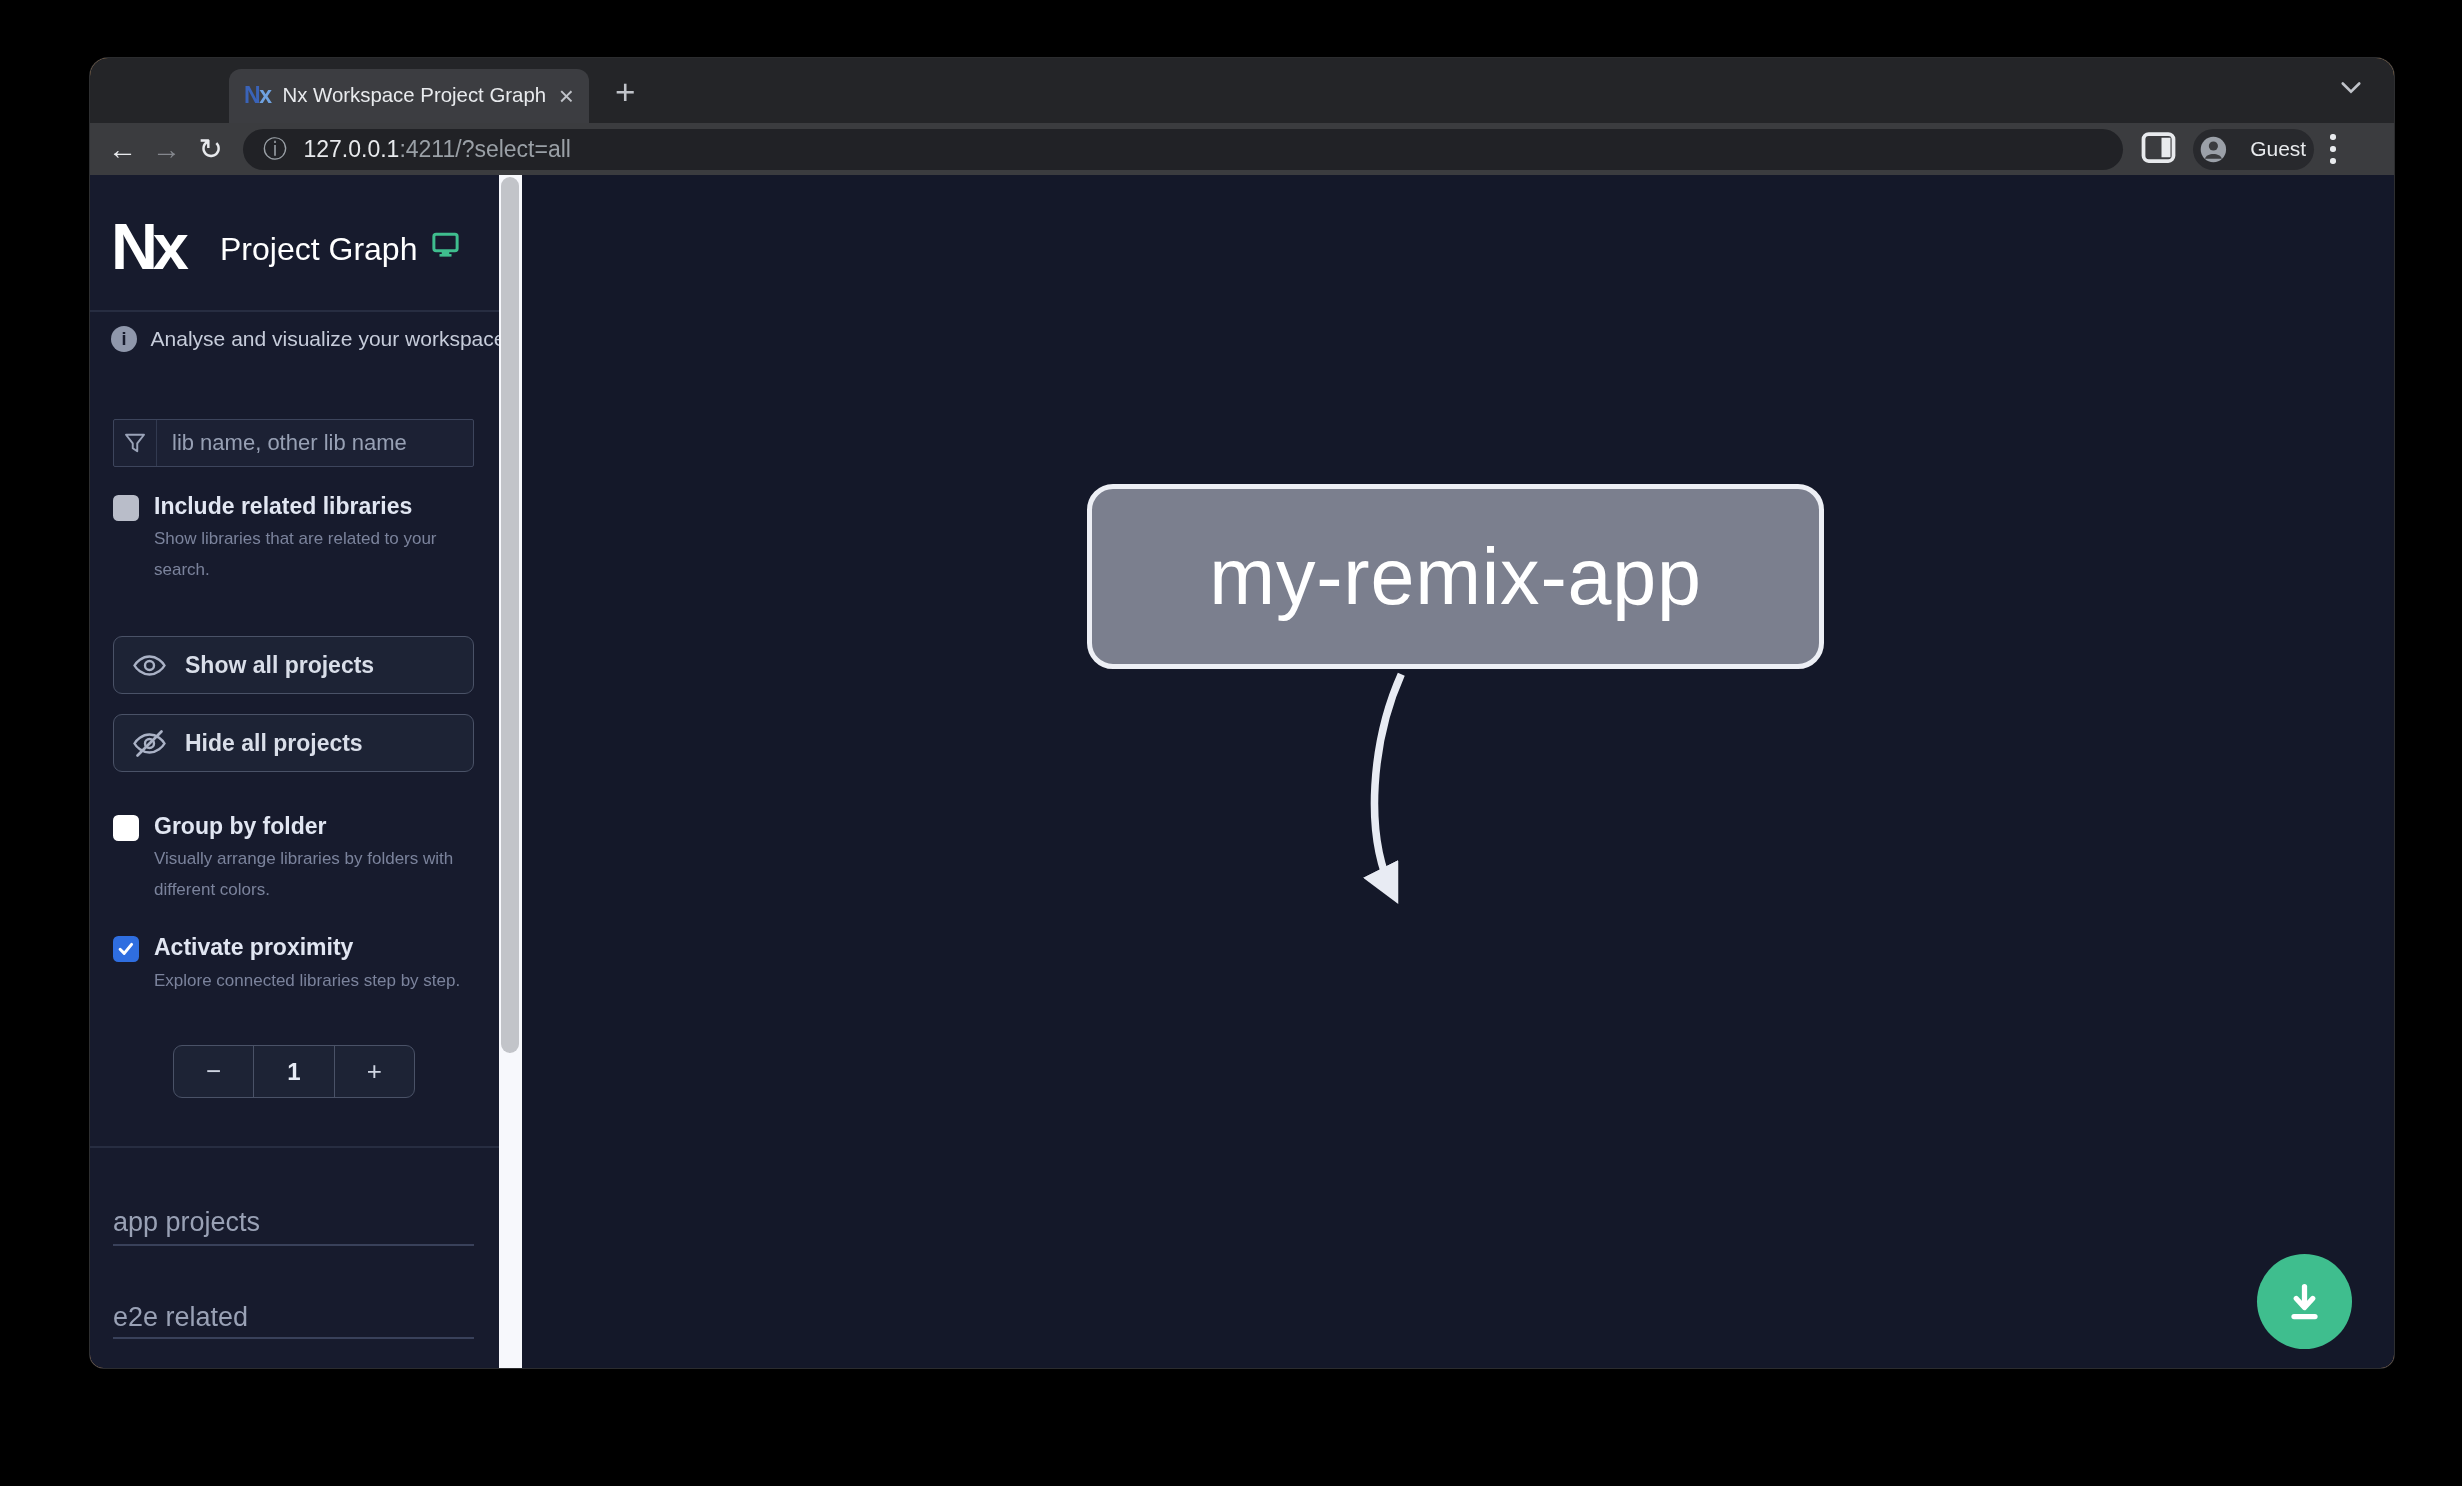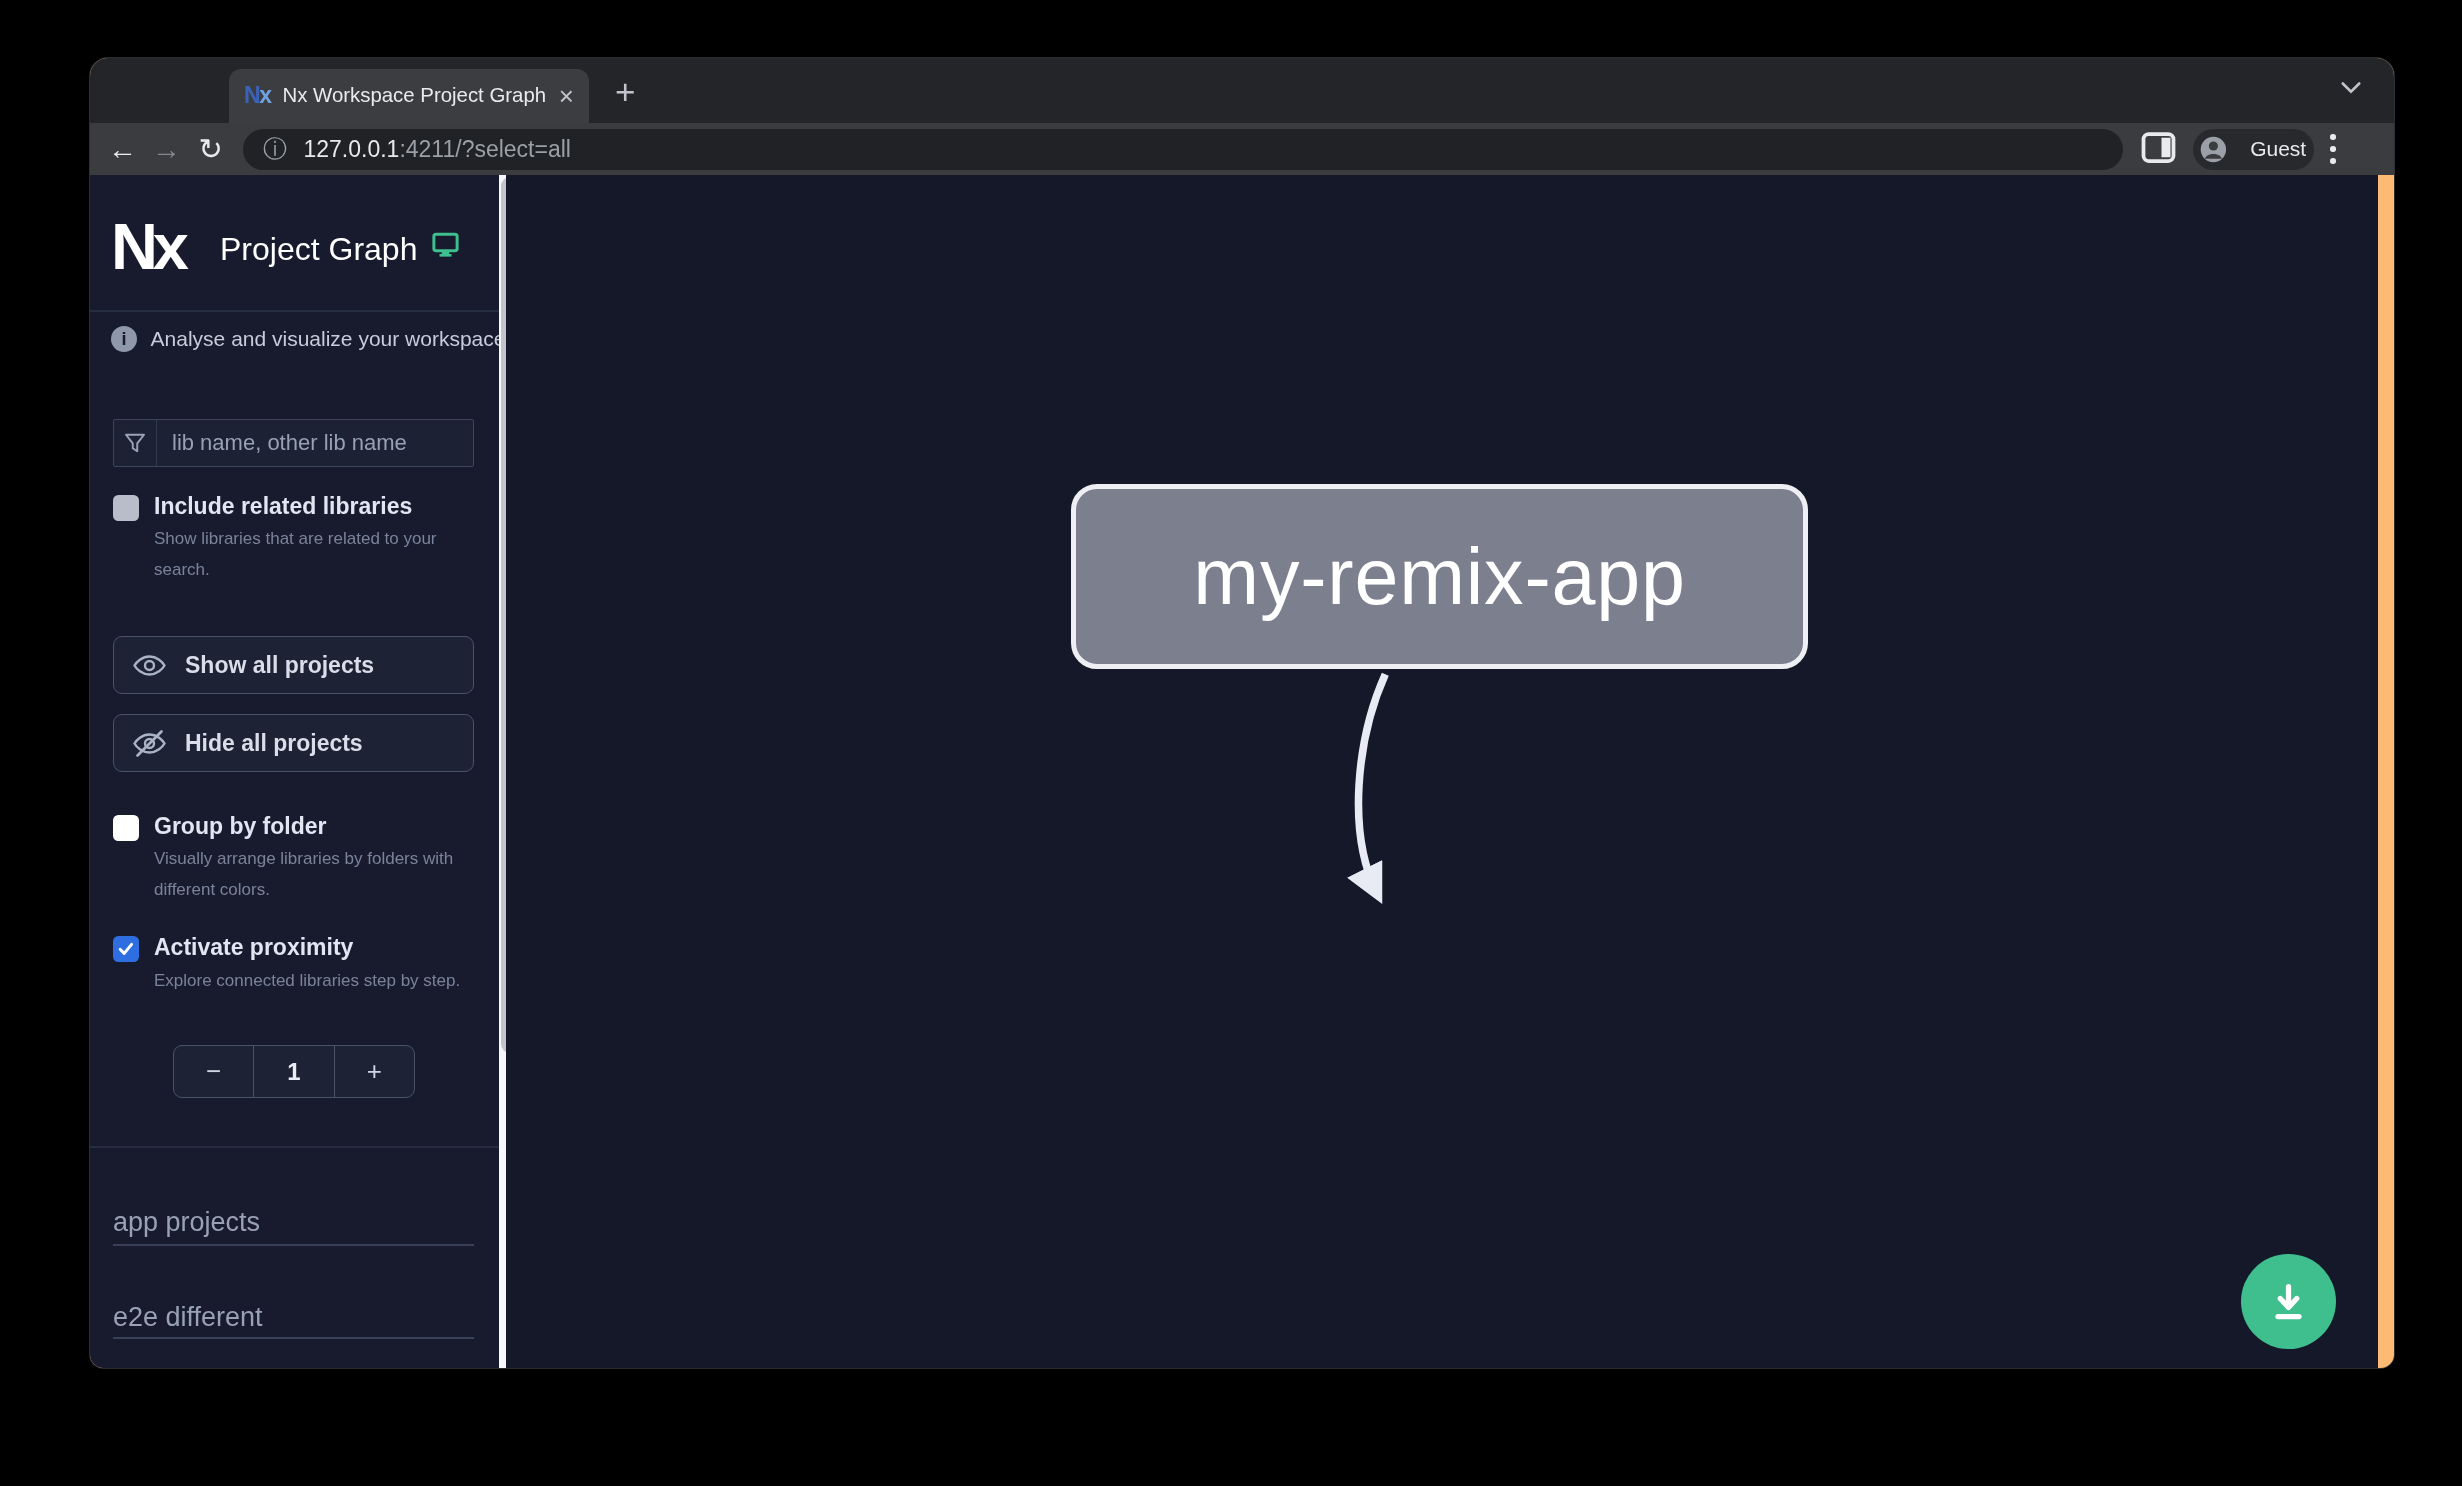--- a/index.html
+++ b/index.html
@@ -68,21 +68,21 @@
   .sb-btn-label{margin-left:18px;font-size:23px;font-weight:700;color:#d9dee9;}
   .stepper{position:absolute;left:83px;top:870px;width:242px;height:53px;border:1.5px solid #4a5267;
     border-radius:9px;display:flex;box-sizing:border-box;background:#1d2335;overflow:hidden;}
   .step-cell{flex:1;display:flex;align-items:center;justify-content:center;font-size:26px;color:#cfd5e2;}
   .step-cell + .step-cell{border-left:1.5px solid #4a5267;}
   .step-val{font-size:24px;color:#e8ecf6;font-weight:700;}
   .sb-divider2{position:absolute;left:0;top:971px;width:409px;height:1.5px;background:#272d41;}
   .section-h{position:absolute;left:23px;font-size:27px;color:#99a1b5;}
   .section-u{position:absolute;left:23px;width:361px;height:1.5px;background:#39415a;}
   
-  .canvas{position:absolute;left:416px;top:0;width:1872px;height:100%;background:#141829;}
+  .canvas{position:absolute;left:432px;top:0;width:1872px;height:100%;background:#141829;}
   .edge-layer{position:absolute;left:0;top:0;width:1872px;height:1198px;}
   .node{position:absolute;background:#7b7f8e;border:5.3px solid #edeff5;border-radius:26px;
     display:flex;align-items:center;justify-content:center;box-sizing:border-box;}
   .node-label{font-size:79px;color:#ffffff;letter-spacing:0.8px;white-space:nowrap;}
   .node1{left:565px;top:309px;width:737px;height:185px;}
   .node2{left:664px;top:728px;width:537px;height:192px;}
   .dl-btn{position:absolute;left:1735px;top:1079px;width:95px;height:95px;border-radius:50%;
     display:flex;align-items:center;justify-content:center;}
 </style>
 </head>
@@ -200,21 +200,21 @@
       <div class="stepper">
         <div class="step-cell">−</div>
         <div class="step-cell step-val">1</div>
         <div class="step-cell">+</div>
       </div>
 
       <div class="sb-divider2"></div>
 
       <div class="section-h" style="top:1032px;">app projects</div>
       <div class="section-u" style="top:1069px;"></div>
-      <div class="section-h" style="top:1127px;">e2e different</div>
+      <div class="section-h" style="top:1127px;">e2e related</div>
       <div class="section-u" style="top:1162px;"></div>
 
       <div class="sb-scroll-track">
         <div class="sb-scroll-thumb"></div>
       </div>
     </aside>
 
     <main class="canvas">
       <svg class="edge-layer" viewBox="0 0 2476 1584">
         <defs>

